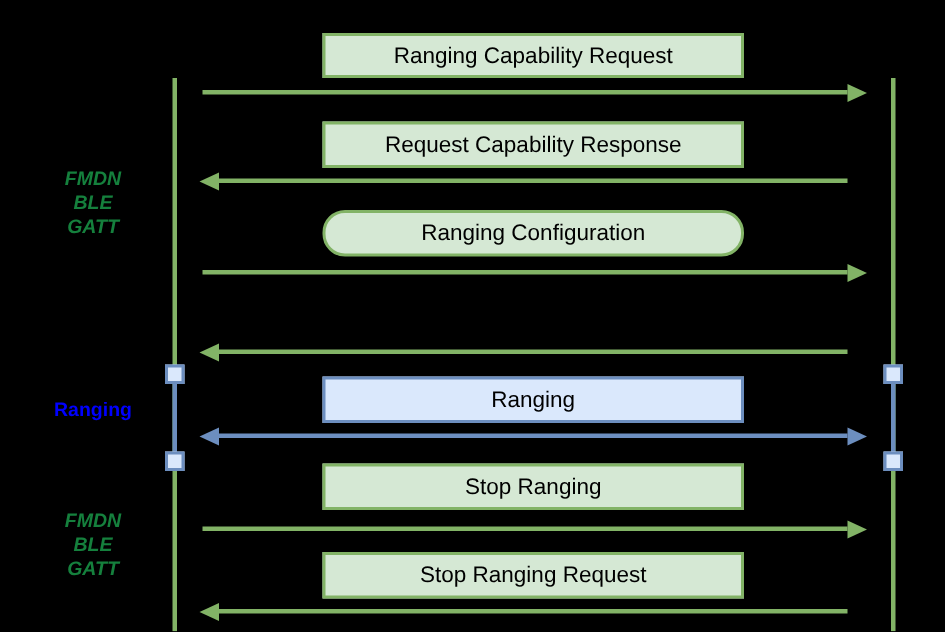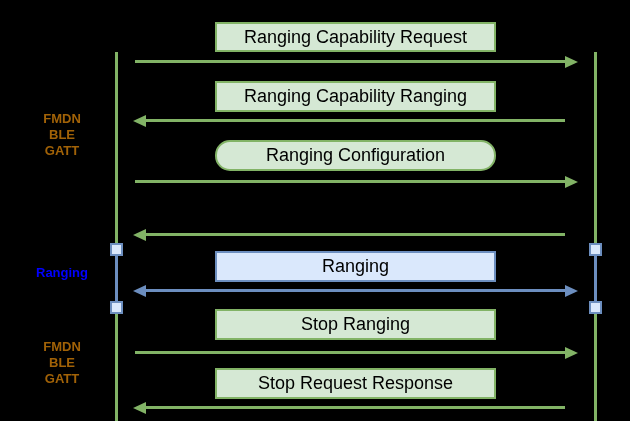--- a/index.html
+++ b/index.html
@@ -22,39 +22,39 @@
   .lifeline-blue-seg.right{left:594px;}
   .act-square{
     position:absolute;width:13px;height:13px;box-sizing:border-box;
     background:var(--bf);border:2px solid var(--bs);
   }
   
   .mbox{
     position:absolute;left:215px;width:281px;height:31px;box-sizing:border-box;
     border:2px solid var(--gs);background:var(--gf);
     display:flex;align-items:center;justify-content:center;
-    font-size:18px;color:#000;white-space:nowrap;
+    font-size:15px;color:#000;white-space:nowrap;
   }
   .mbox.blue{border-color:var(--bs);background:var(--bf);}
   
   .arrow{position:absolute;left:133px;width:445px;height:12px;}
   .arrow .line{position:absolute;top:4px;height:3px;left:13px;right:13px;background:var(--gs);}
   .arrow.dir-right .line{left:2px;right:13px;}
   .arrow .head{position:absolute;top:0;width:0;height:0;border-top:6px solid transparent;border-bottom:6px solid transparent;}
   .arrow .head-r{right:0;border-left:13px solid var(--gs);}
   .arrow .head-l{left:0;border-right:13px solid var(--gs);}
   .arrow.blue .line{background:var(--bs);}
   .arrow.blue .head-r{border-left-color:var(--bs);}
   .arrow.blue .head-l{border-right-color:var(--bs);}
   
   .phase{
     position:absolute;left:0;width:124px;text-align:center;
     font-weight:bold;font-size:13px;line-height:16px;
   }
-  .phase.green{color:#a16207;}
+  .phase.green{color:#15803d;font-style:italic;}
   .phase.blue{color:#0000ff;}
 </style>
 </head>
 <body>
 
 <div class="diagram">
 
   <div class="lifeline left"></div>
   <div class="lifeline right"></div>
   <div class="lifeline-blue-seg left"></div>
@@ -81,21 +81,21 @@
 
   <div class="mbox" style="top:22px;height:30px;">
     <span>Ranging Capability Request</span>
   </div>
   <div class="arrow dir-right" style="top:56px;">
     <div class="line"></div>
     <div class="head head-r"></div>
   </div>
 
   <div class="mbox" style="top:81px;">
-    <span>Ranging Capability Ranging</span>
+    <span>Request Capability Response</span>
   </div>
   <div class="arrow dir-left" style="top:115px;">
     <div class="line"></div>
     <div class="head head-l"></div>
   </div>
 
   <div class="mbox" style="top:140px;border-radius:15px;">
     <span>Ranging Configuration</span>
   </div>
   <div class="arrow dir-right" style="top:176px;">
@@ -119,20 +119,20 @@
 
   <div class="mbox" style="top:309px;justify-content:center;">
     <span>Stop Ranging</span>
   </div>
   <div class="arrow dir-right" style="top:347px;">
     <div class="line"></div>
     <div class="head head-r"></div>
   </div>
 
   <div class="mbox" style="top:368px;">
-    <span>Stop Request Response</span>
+    <span>Stop Ranging Request</span>
   </div>
   <div class="arrow dir-left" style="top:402px;">
     <div class="line"></div>
     <div class="head head-l"></div>
   </div>
 
 </div>
 
 </body></html>

